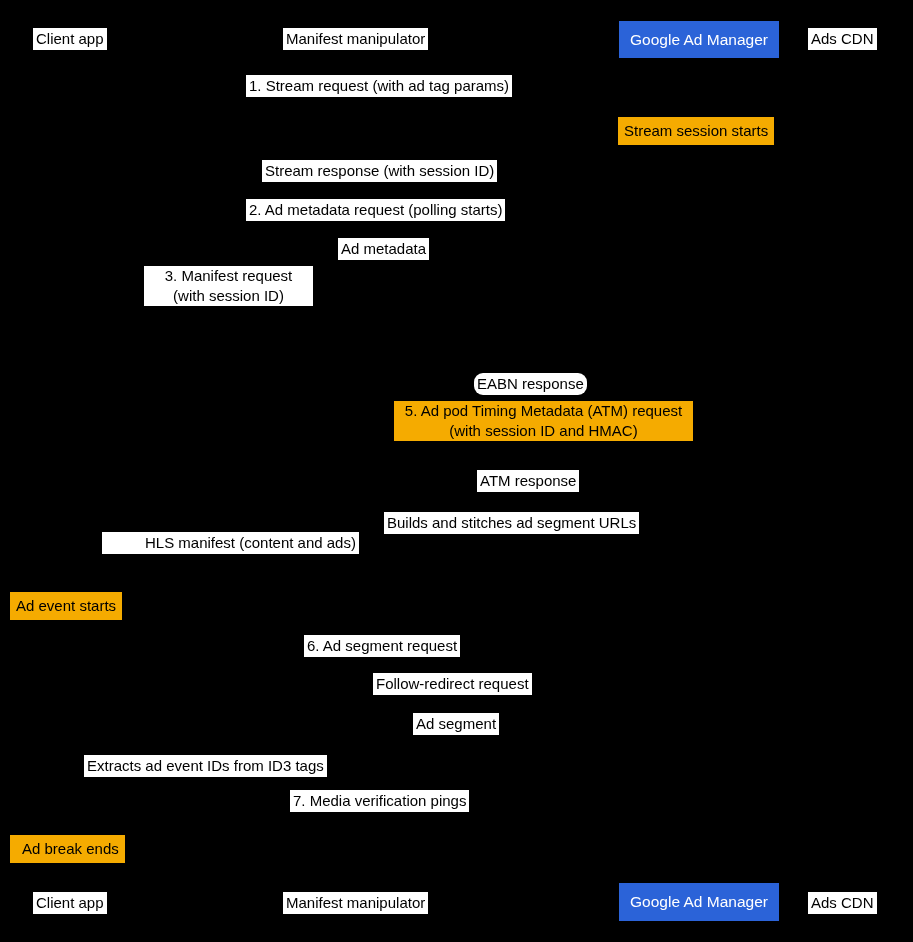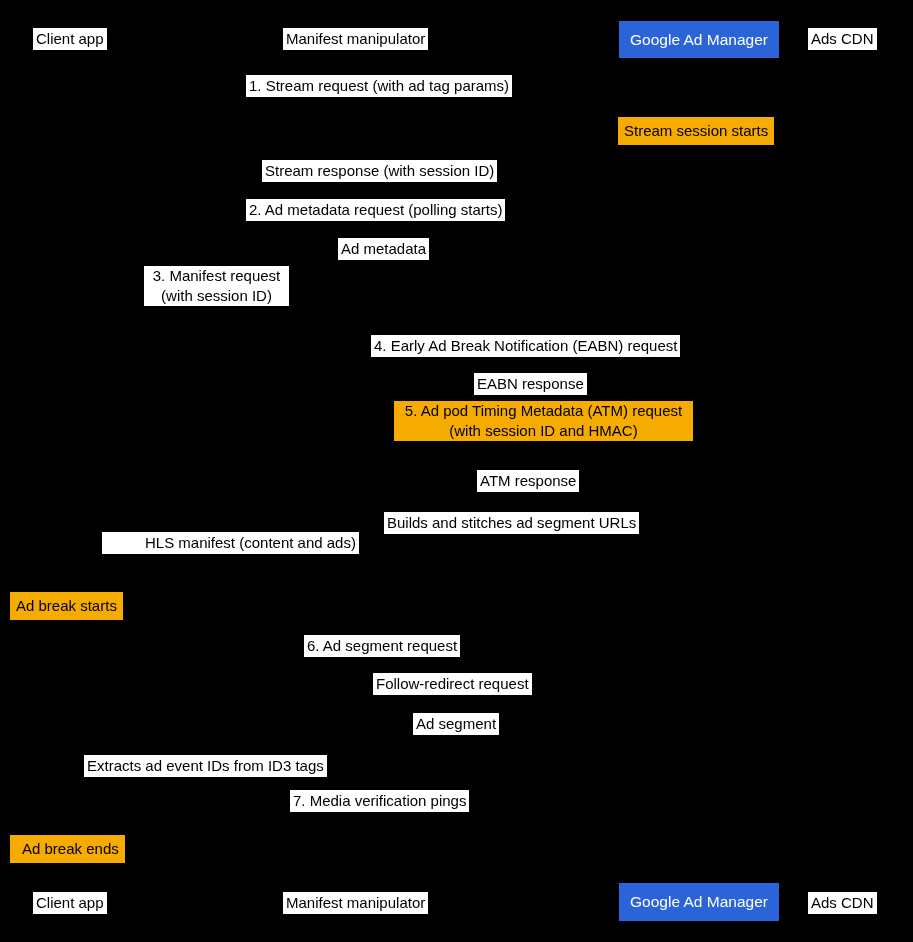--- a/index.html
+++ b/index.html
@@ -67,41 +67,40 @@
   <div class="lbl" style="left:246px; top:75px;">1. Stream request (with ad tag params)</div>
 
   <div class="note" style="left:618px; top:117px;">Stream session starts</div>
 
   <div class="lbl" style="left:262px; top:160px;">Stream response (with session ID)</div>
 
   <div class="lbl" style="left:246px; top:199px;">2. Ad metadata request (polling starts)</div>
 
   <div class="lbl" style="left:338px; top:238px;">Ad metadata</div>
 
-  <div class="lbl two" style="left:144px; top:266px; width:145px;">
+  <div class="lbl two" style="left:144px; top:266px; width:169px;">
     <span>3. Manifest request</span><br>
     <span>(with session ID)</span>
   </div>
 
-  <div class="lbl" style="left:371px; top:335px;">4. Early Ad Break Notification (EABN) request</div>
 
-  <div class="lbl" style="left:474px; top:373px;">EABN response</div>
+  <div class="lbl" style="left:474px; top:373px;border-radius:9px;">EABN response</div>
 
   <div class="note two" style="left:394px; top:401px; width:299px;">
     <span>5. Ad pod Timing Metadata (ATM) request</span><br>
     <span>(with session ID and HMAC)</span>
   </div>
 
   <div class="lbl" style="left:477px; top:470px;text-align:center;">ATM response</div>
 
   <div class="lbl" style="left:384px; top:512px;">Builds and stitches ad segment URLs</div>
 
   <div class="lbl" style="left:102px; top:532px;padding-left:43px;">HLS manifest (content and ads)</div>
 
-  <div class="note" style="left:10px; top:592px;">Ad break starts</div>
+  <div class="note" style="left:10px; top:592px;">Ad event starts</div>
 
   <div class="lbl" style="left:304px; top:635px;">6. Ad segment request</div>
 
   <div class="lbl" style="left:373px; top:673px;">Follow-redirect request</div>
 
   <div class="lbl" style="left:413px; top:713px;">Ad segment</div>
 
   <div class="lbl" style="left:84px; top:755px;">Extracts ad event IDs from ID3 tags</div>
 
   <div class="lbl" style="left:290px; top:790px;">7. Media verification pings</div>

